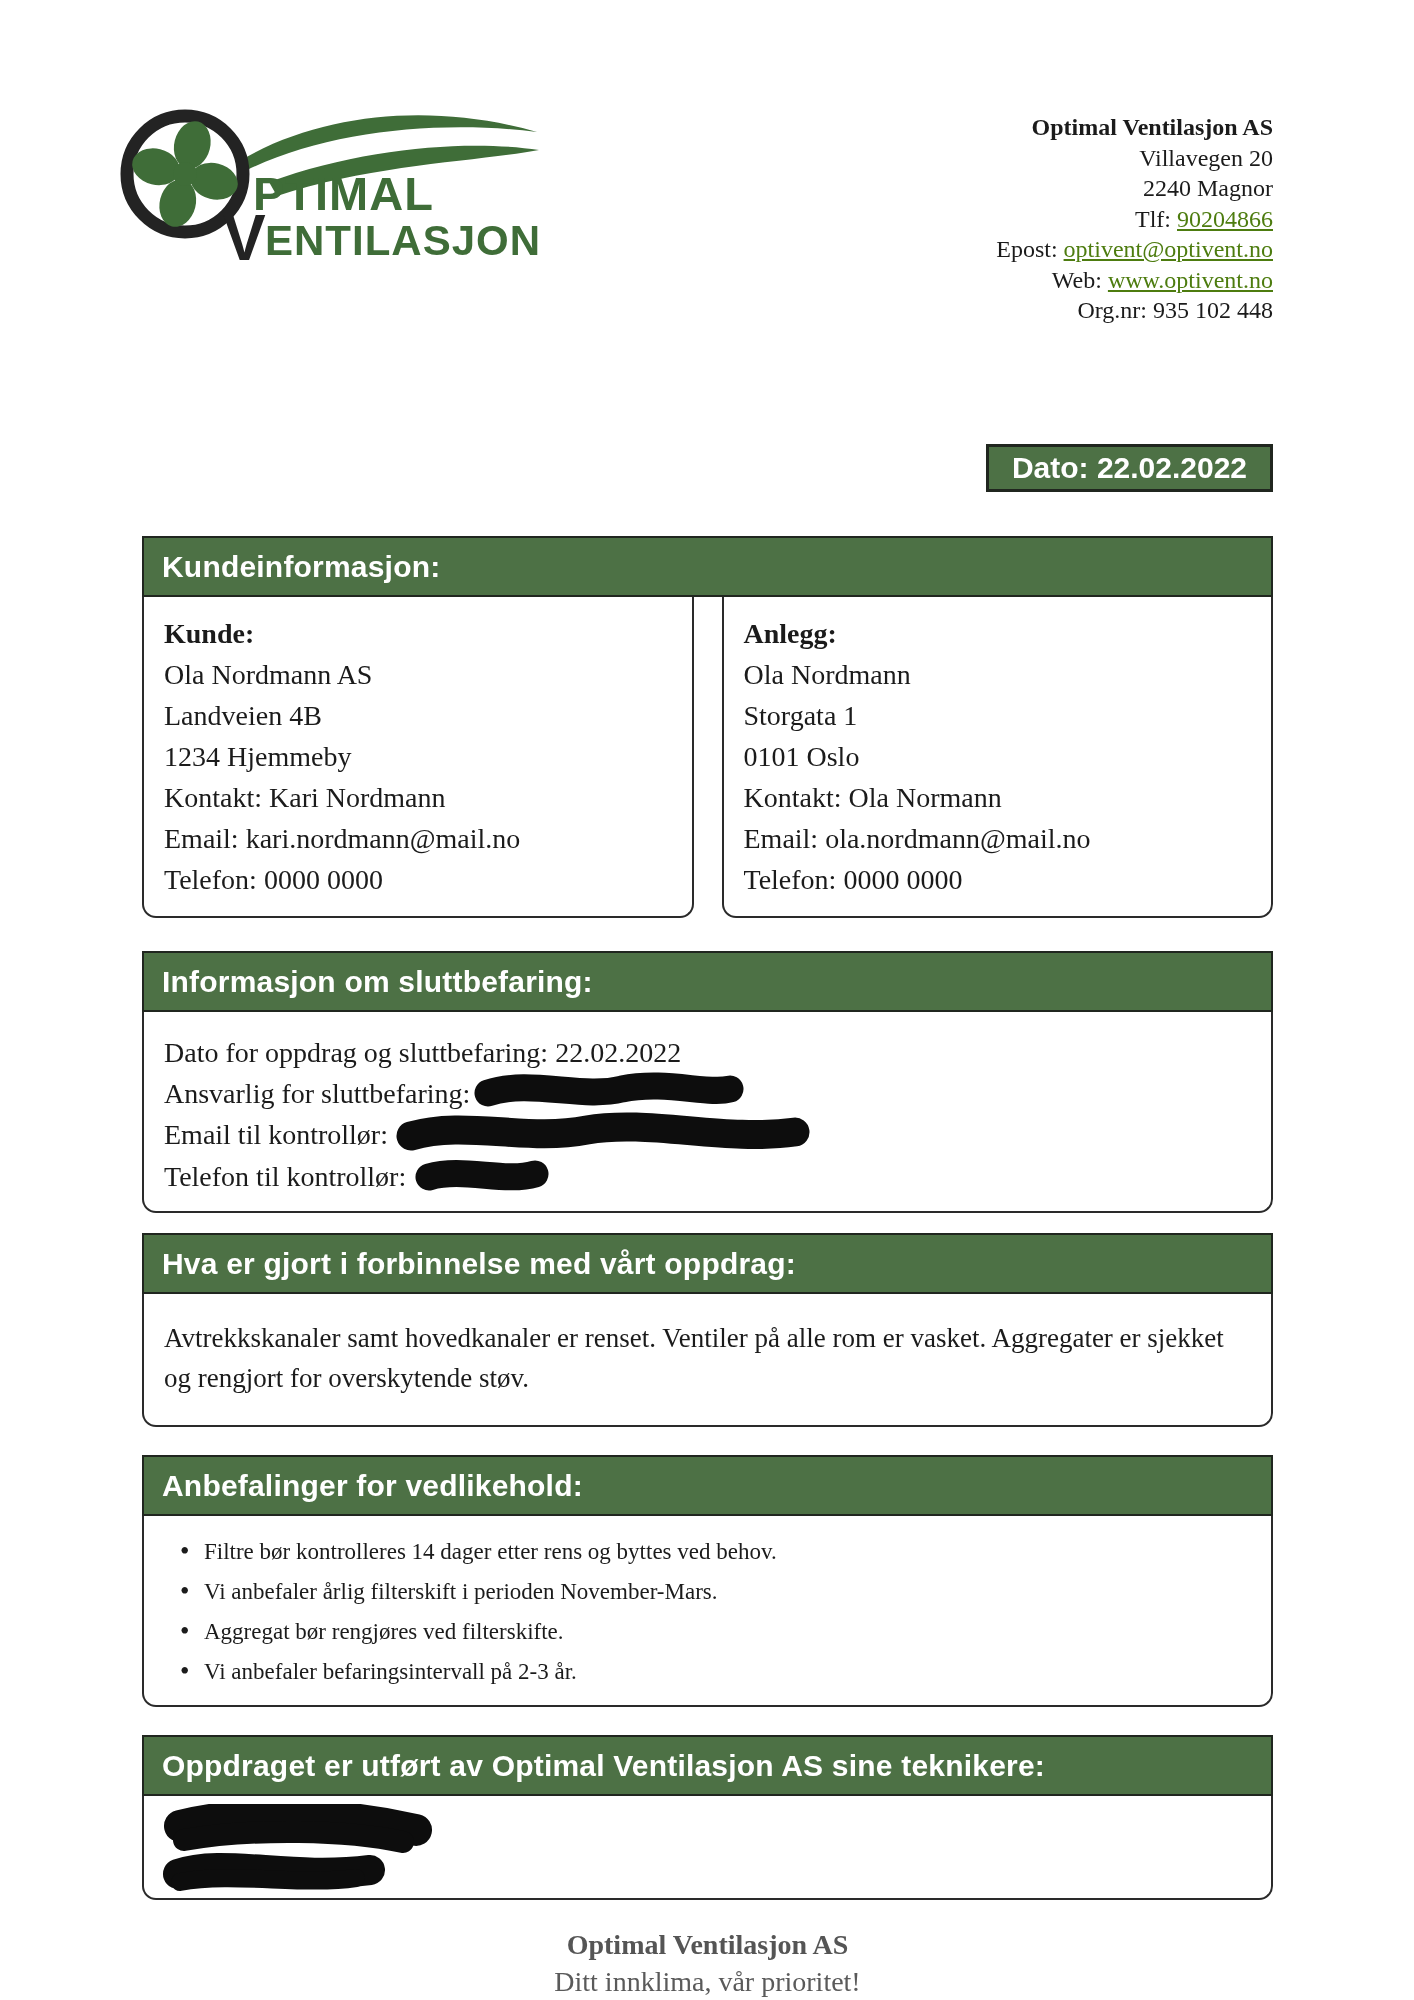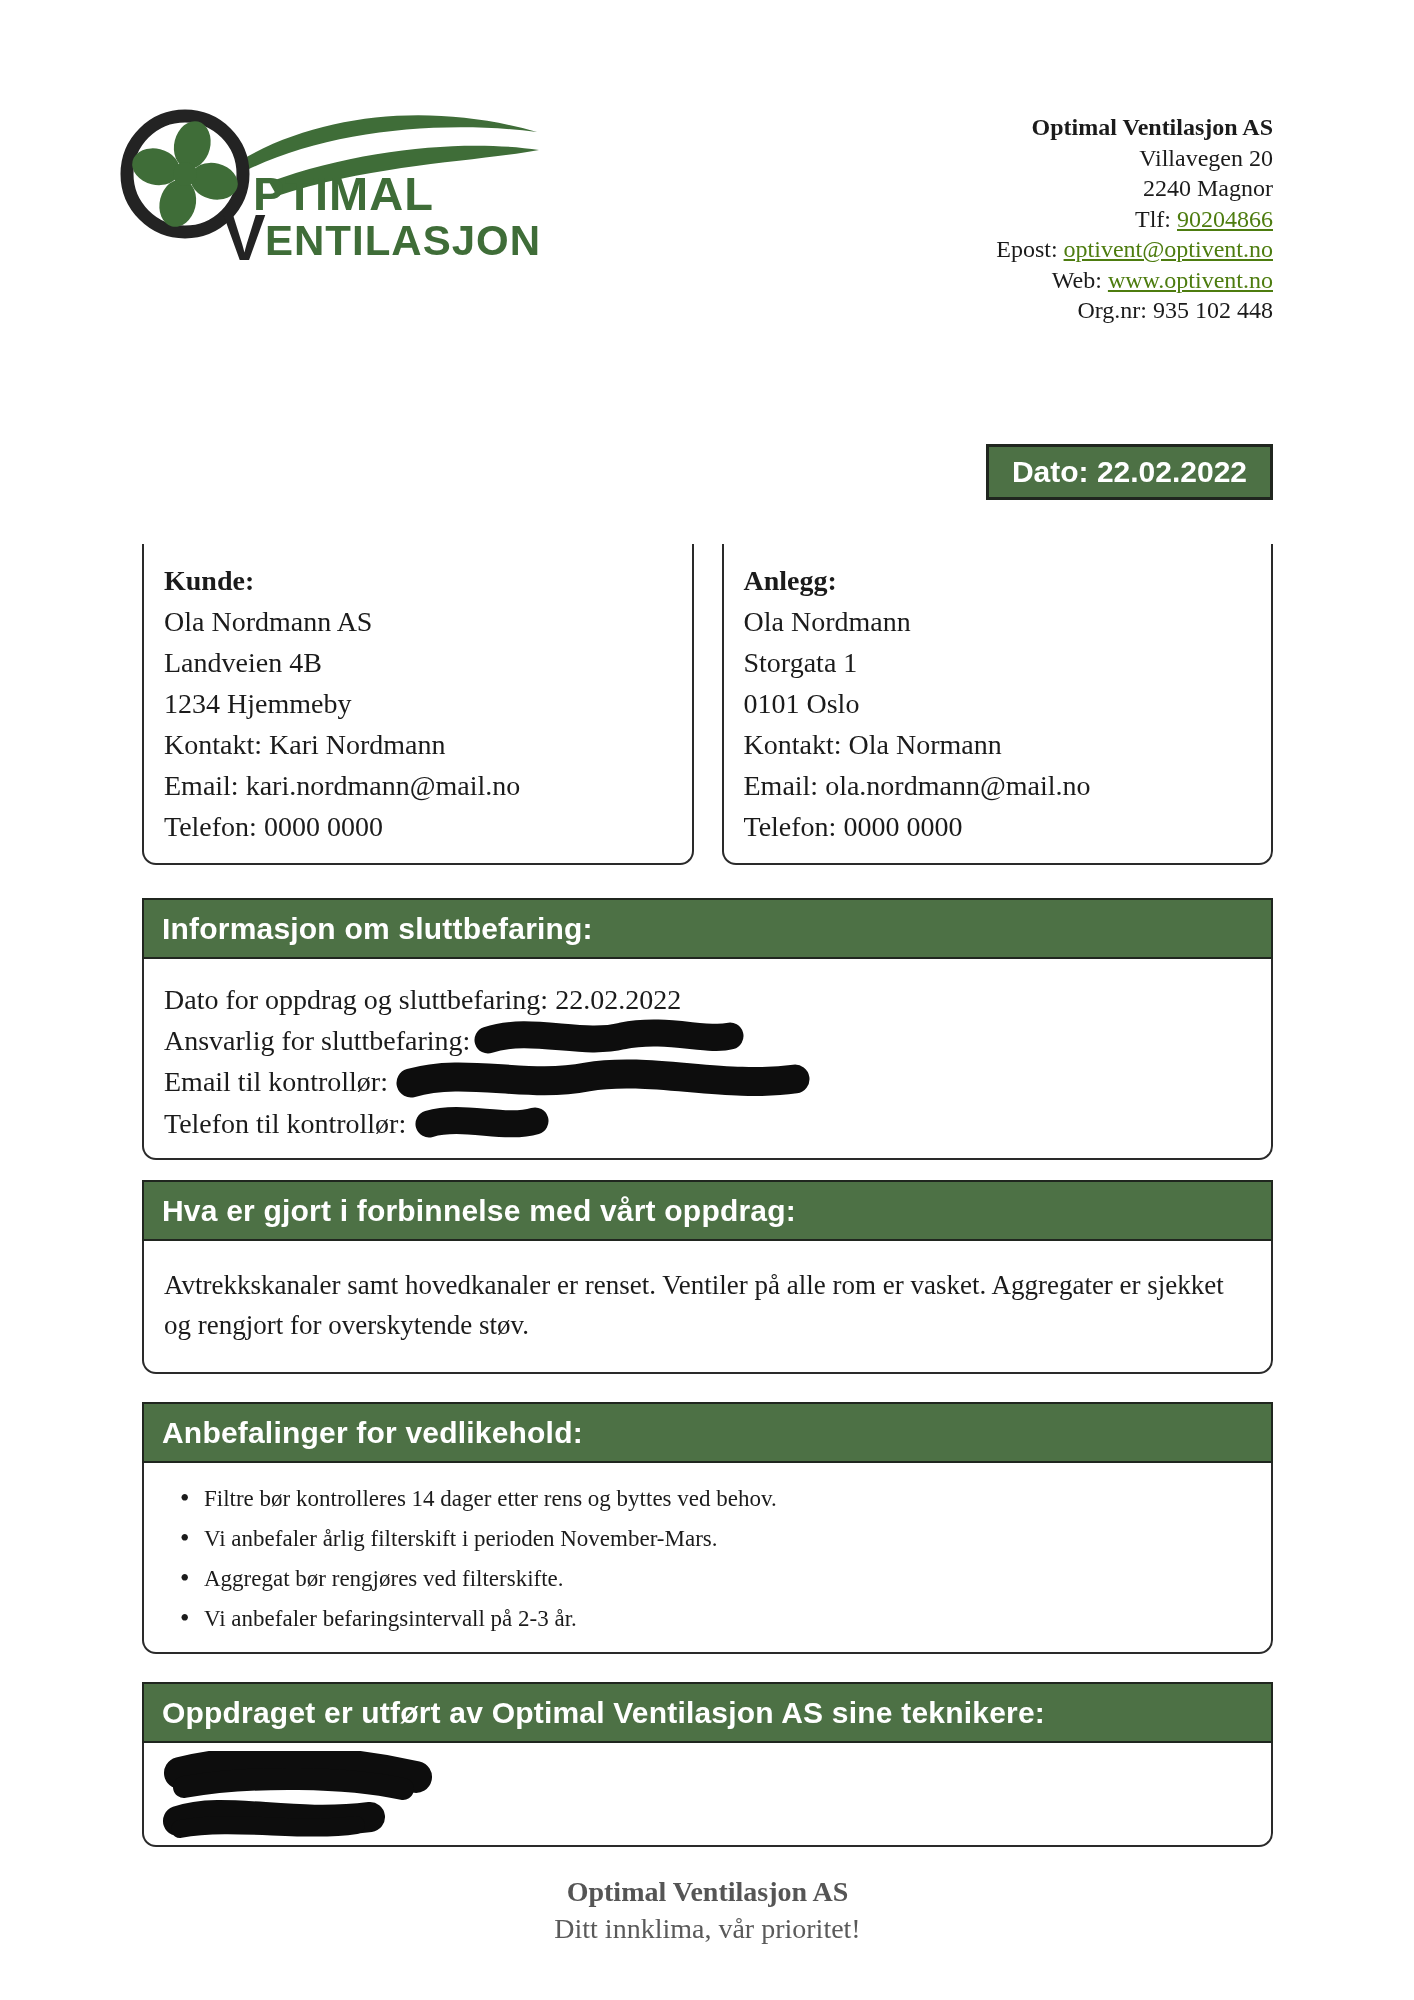--- a/index.html
+++ b/index.html
@@ -16,21 +16,21 @@
   .logo-wrap { margin-left:-29px; width:430px; }
   .company-info { text-align:right; font-size:24px; line-height:30.5px; padding-top:12px; }
   .company-info .co-name { font-weight:bold; }
   .company-info a, .company-info .u { color:#4d7c0f; text-decoration:underline; }
 
   
   .date-row { display:flex; justify-content:flex-end; margin-top:118px; }
   .date-badge {
     background:#4d7145; border:3px solid #20261f; color:#ffffff;
     font-family:"Liberation Sans", sans-serif; font-weight:bold; font-size:30px;
-    width:287px; height:56px; display:flex; align-items:center; justify-content:center;
+    width:287px; height:48px; display:flex; align-items:center; justify-content:center;
   }
 
   
   .section { margin-top:28px; }
   .section.first { margin-top:44px; }
   .bar {
     background:#4d7145; border:2px solid #20261f; color:#ffffff;
     font-family:"Liberation Sans", sans-serif; font-weight:bold; font-size:30px;
     letter-spacing:.2px; height:61px; line-height:57px; padding:0 0 0 18px;
   }
@@ -99,20 +99,21 @@
       <div><span>Web: </span><span class="u">www.optivent.no</span></div>
       <div>Org.nr: 935 102 448</div>
     </div>
   </div>
 
   <div class="date-row">
     <div class="date-badge">Dato: 22.02.2022</div>
   </div>
 
   <div class="section first">
+    <div class="bar">Kundeinformasjon:</div>
     <div class="two-col">
       <div class="box">
         <div class="hd">Kunde:</div>
         <div>Ola Nordmann AS</div>
         <div>Landveien 4B</div>
         <div>1234 Hjemmeby</div>
         <div>Kontakt: Kari Nordmann</div>
         <div>Email: kari.nordmann@mail.no</div>
         <div>Telefon: 0000 0000</div>
       </div>

